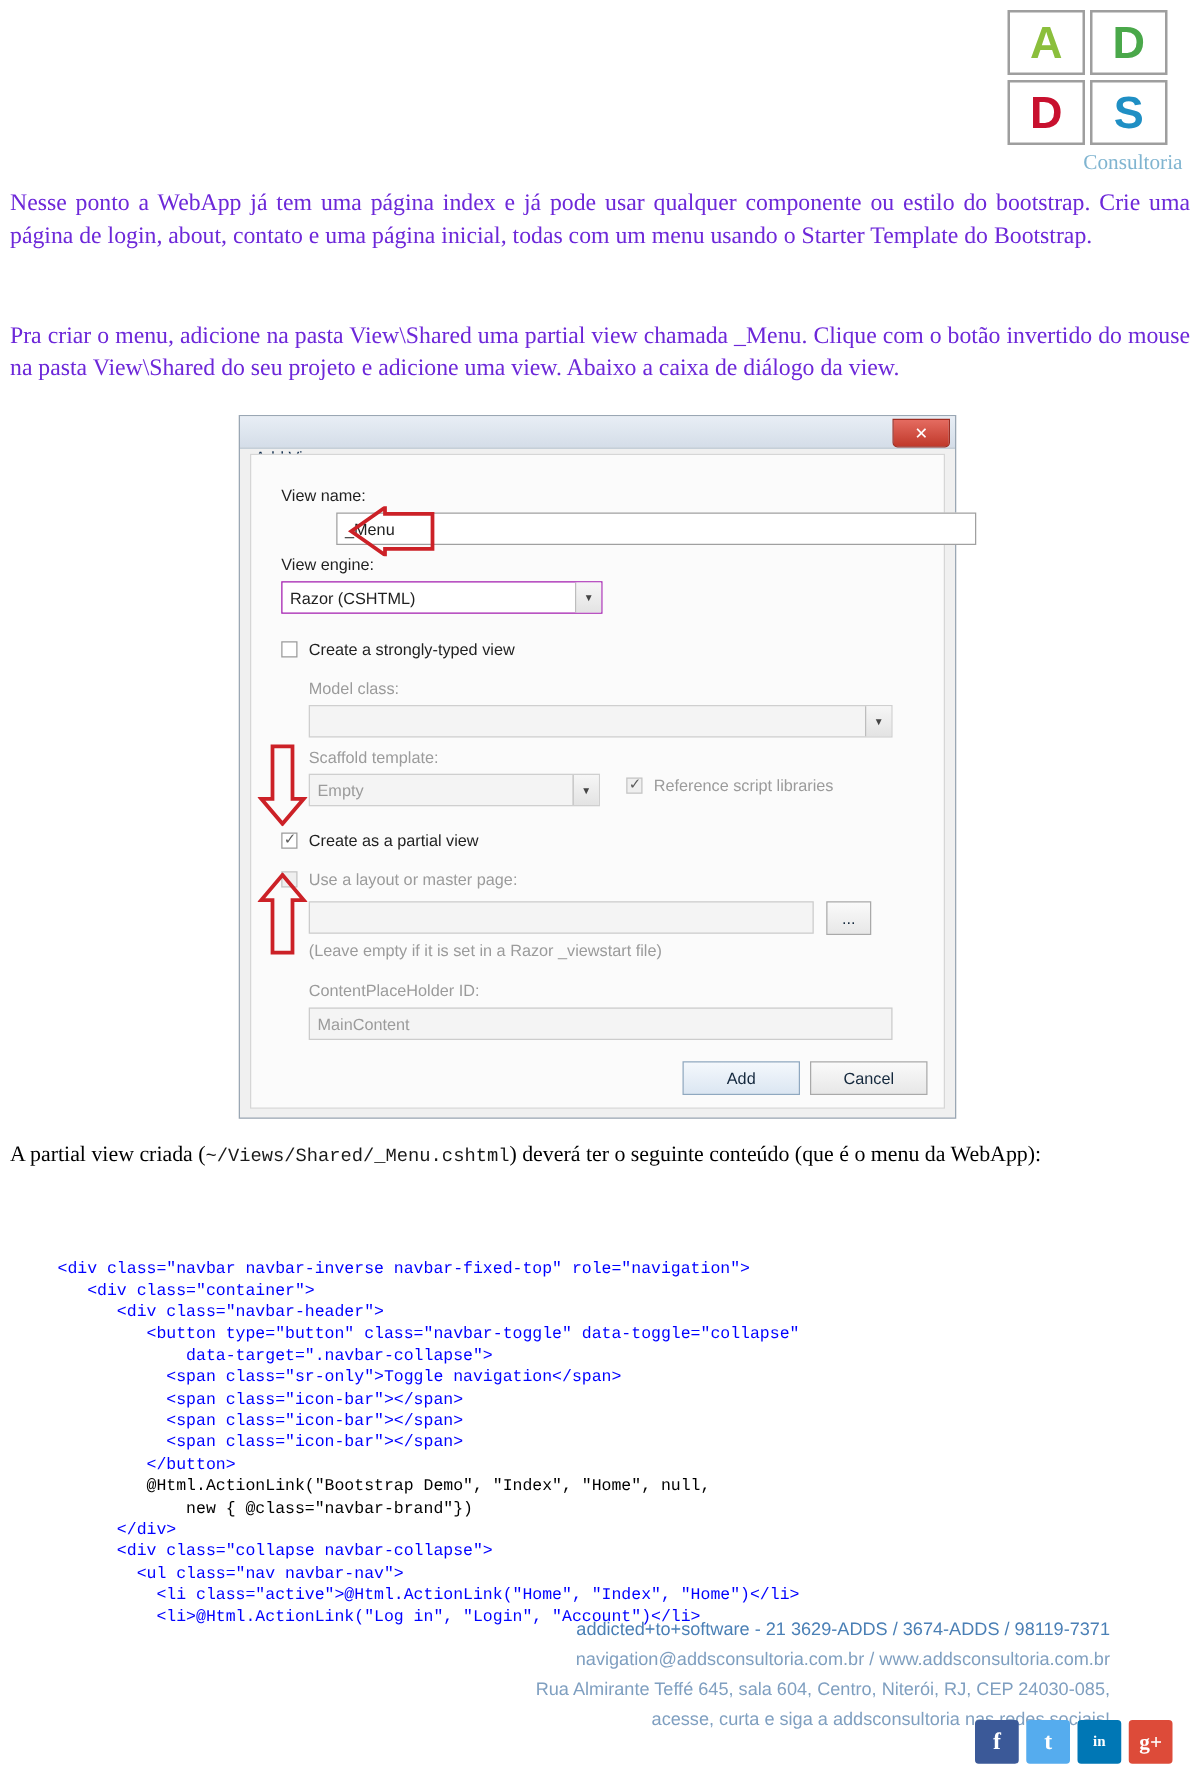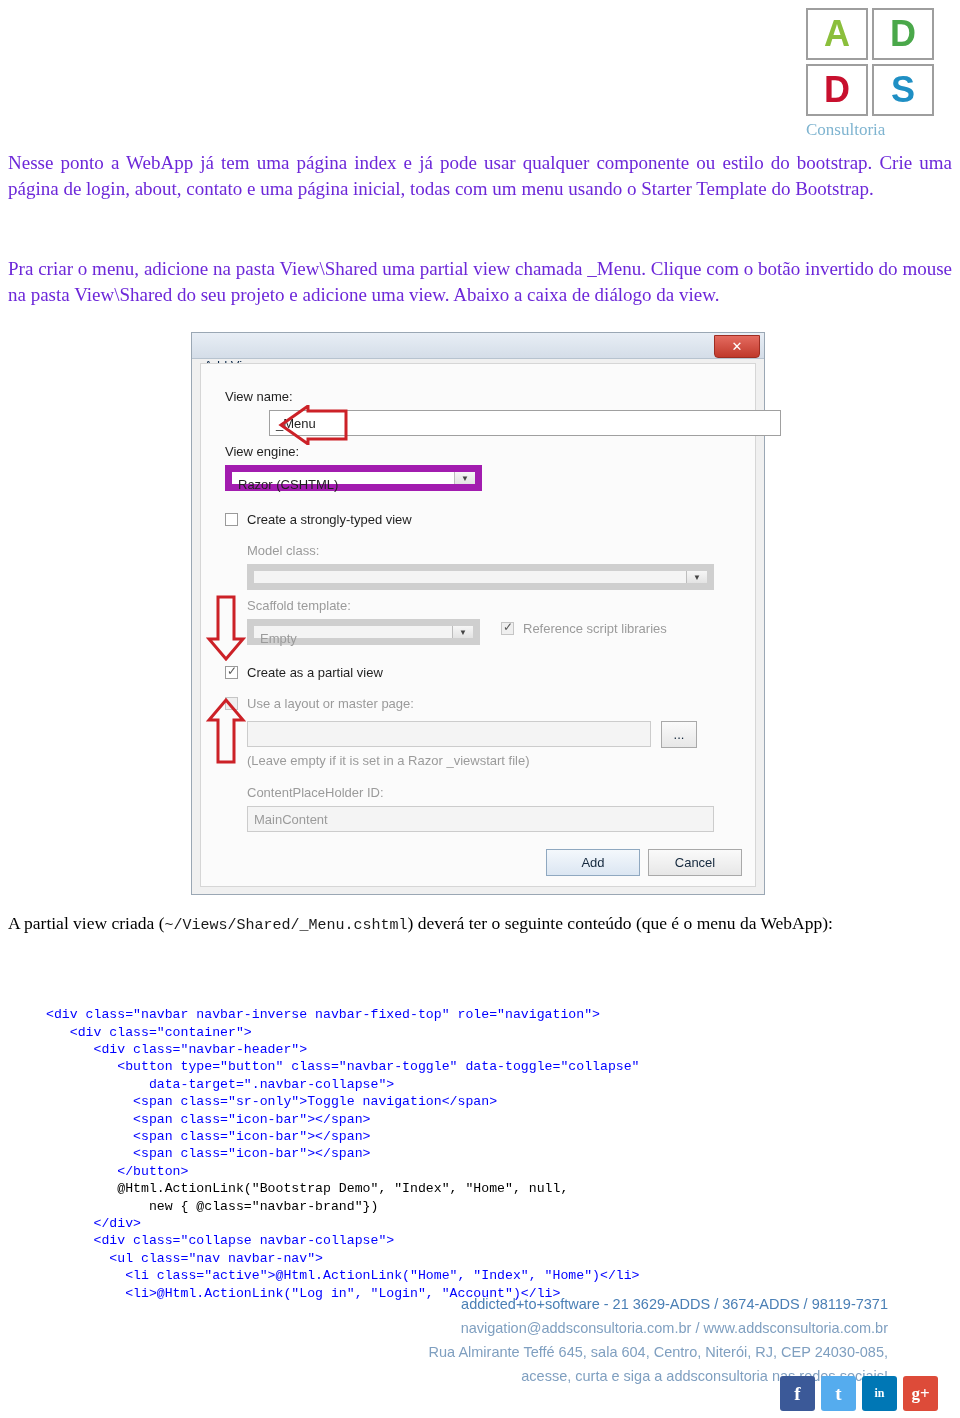--- a/index.html
+++ b/index.html
@@ -45,20 +45,21 @@
   }
   .logo-a { left: 0; top: 0; color: #8bbf3c; }
   .logo-d1 { left: 66px; top: 0; color: #4aa84a; }
   .logo-d2 { left: 0; top: 56px; color: #c8102e; }
   .logo-s { left: 66px; top: 56px; color: #1f8fc4; }
   .logo-caption {
     position: absolute;
     top: 112px;
     left: 0;
     width: 140px;
+    text-align: right;
     font-size: 17px;
     color: #7fb4d0;
     font-family: "Liberation Serif", serif;
   }
 
   
   .para {
     position: absolute;
     font-family: "Liberation Serif", serif;
     font-size: 19px;
@@ -139,21 +140,21 @@
     font-size: 13px;
     color: #1f1f1f;
     padding: 3px 6px;
     height: 26px;
     line-height: 19px;
   }
   .txtbox.dim { background: #f4f4f4; border-color: #cccccc; color: #9b9b9b; }
   .combo {
     position: absolute;
     background: #ffffff;
-    border: 7px solid #a21caf;
+    border: 1px solid #a21caf;
     box-sizing: border-box;
     font-size: 13px;
     color: #1f1f1f;
     padding: 3px 6px;
     height: 26px;
     line-height: 19px;
   }
   .combo .arrow {
     position: absolute;
     right: 0;

